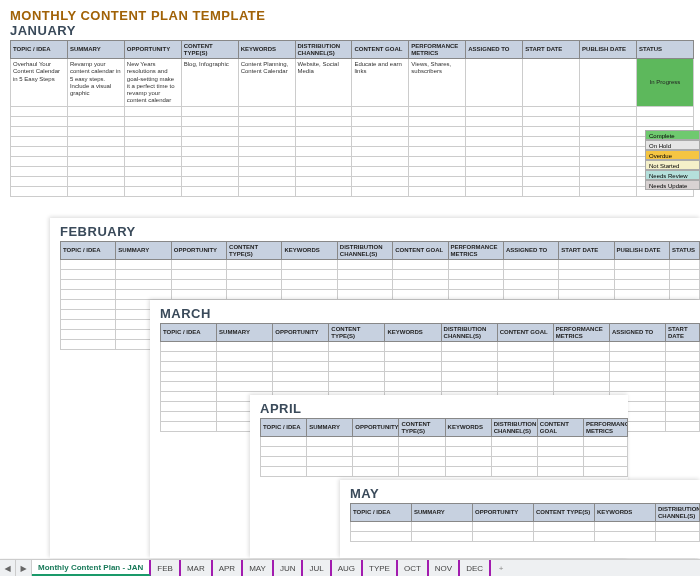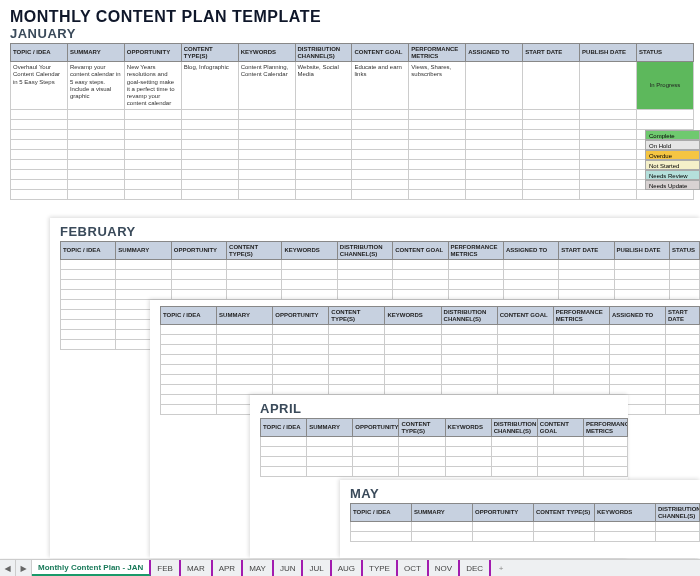--- a/index.html
+++ b/index.html
@@ -1,18 +1,18 @@
 <!DOCTYPE html>
 <html><head>
 <meta charset="utf-8">
 <style>
   * { box-sizing: border-box; }
   body { margin: 0; font-family: Arial, sans-serif; font-size: 7px; background: #fff; width: 700px; height: 576px; overflow: hidden; position: relative; }
   .layer { position: absolute; background: #fff; box-shadow: -1px -1px 4px rgba(0,0,0,0.15); }
-  .title { font-size: 16px; font-weight: bold; color: #0f172a; letter-spacing: 0.5px; }
+  .title { font-size: 13px; font-weight: bold; color: #a16207; letter-spacing: 0.5px; }
   .month { font-size: 13px; font-weight: bold; color: #3a4a5a; letter-spacing: 0.5px; margin-bottom: 2px; }
   table { border-collapse: collapse; width: 100%; table-layout: fixed; }
   th { background: #c7d1e0; border: 1px solid #888; font-size: 6px; font-weight: bold; color: #222; padding: 2px; text-align: left; vertical-align: middle; height: 18px; line-height: 1.1; }
   td { border: 1px solid #ccc; font-size: 6px; color: #333; padding: 2px; vertical-align: top; height: 10px; line-height: 1.2; overflow: hidden; }
   .jan-table td { height: auto; }
   .jan-table tr.data td { height: 38px; }
   .jan-table tr.empty td { height: 10px; }
   .status-cell { background: #5db85c; color: #222; text-align: center; vertical-align: middle; }
   .legend { position: absolute; right: 0; top: 130px; font-size: 6px; }
   .legend div { padding: 1px 3px; border: 1px solid #aaa; width: 55px; height: 10px; line-height: 8px; }
@@ -344,20 +344,21 @@
           <td></td>
           <td></td>
           <td></td>
           <td></td>
         </tr>
   </tbody>
     </table>
 </div>
 
 <div class="layer" style="left:150px;top:300px;width:550px;height:258px;padding:6px 0 0 10px;">
+  <div class="month">MARCH</div>
   <table>
     <tbody>
         <tr>
       <th>TOPIC / IDEA</th>
           <th>SUMMARY</th>
           <th>OPPORTUNITY</th>
           <th>CONTENT TYPE(S)</th>
           <th>KEYWORDS</th>
           <th>DISTRIBUTION CHANNEL(S)</th>
           <th>CONTENT GOAL</th>

